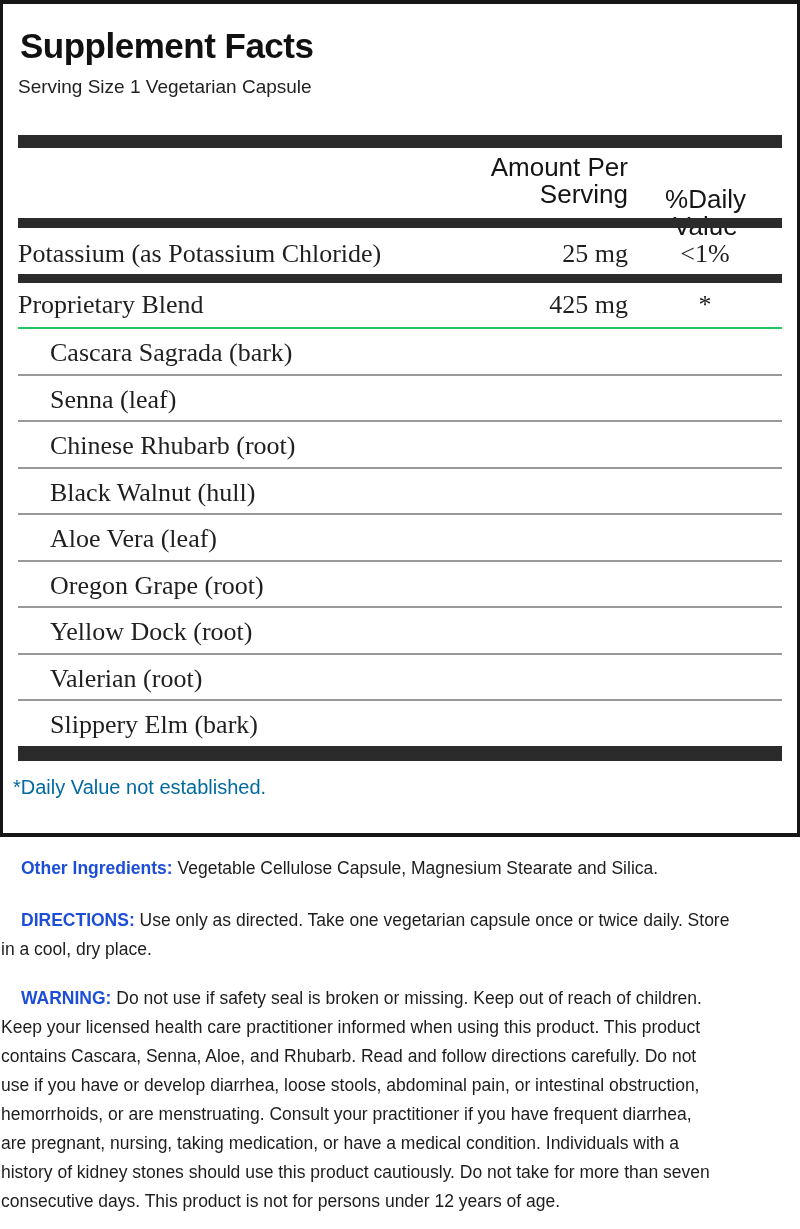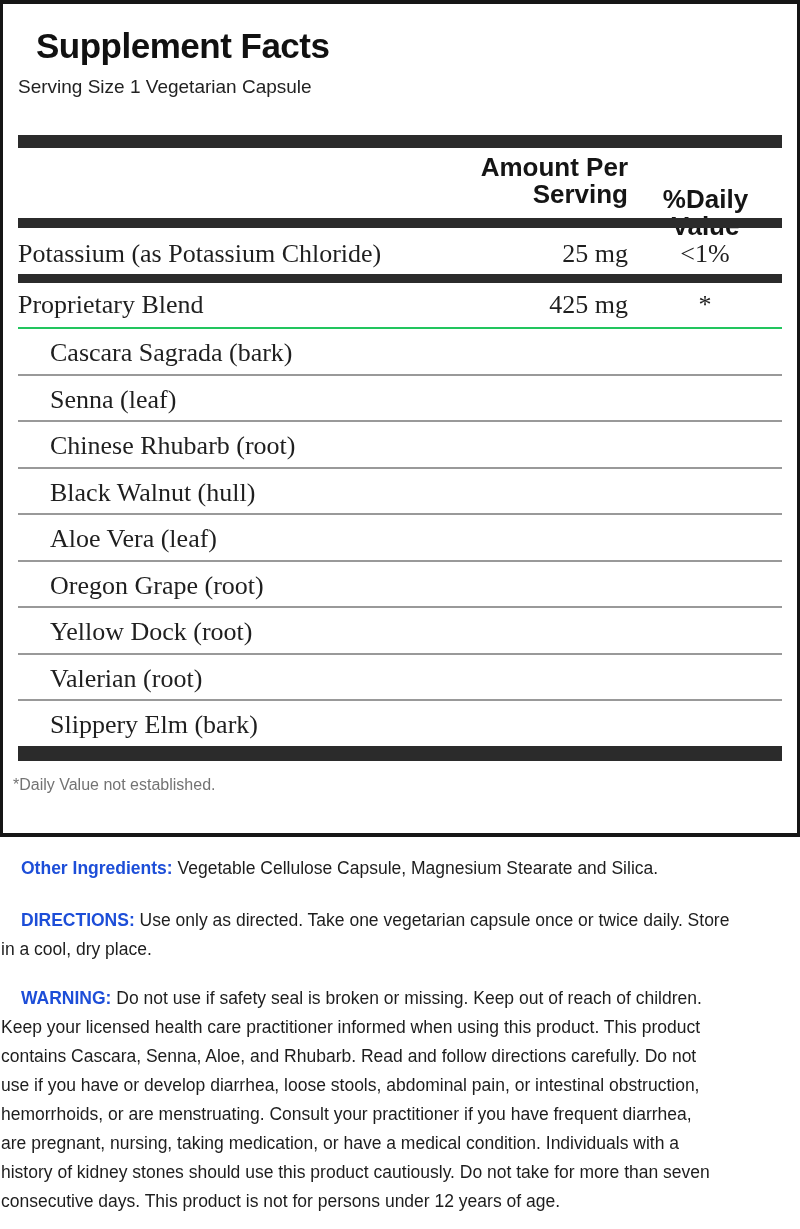--- a/index.html
+++ b/index.html
@@ -20,35 +20,34 @@
     border: 3px solid #161616;
     border-top-width: 4px;
     border-bottom-width: 4px;
     background: #ffffff;
   }
   .panel-title {
     position: absolute; left: 17px; top: 22px;
     font-size: 35px; font-weight: bold; color: #111;
     letter-spacing: -0.5px;
     white-space: nowrap;
-    margin-left: 16px;
   }
   .serving-size {
     position: absolute; left: 15px; top: 72px;
     font-size: 19px; color: #222;
     white-space: nowrap;
   }
   .bar { position: absolute; left: 15px; width: 764px; background: #2b2b2b; }
   .bar-top    { top: 131px; height: 13px; }
   .bar-header { top: 214px; height: 10px; }
   .bar-bottom { top: 742px; height: 15px; }
 
   .hdr {
     position: absolute; top: 150px;
-    font-size: 26px; font-weight: bold; line-height: 27px;
+    font-size: 26px; font-weight: normal; line-height: 27px;
     white-space: pre-line; color: #151515;
   }
   .hdr-amount { left: 315px; width: 310px; text-align: right; }
   .hdr-dv     { left: 625px; width: 155px; text-align: center; margin-top: 32px; }
 
   .rows { position: absolute; top: 229px; left: 15px; width: 764px; }
   .fact-row {
     display: flex; align-items: flex-start;
     box-sizing: border-box;
     font-size: 26px; color: #1f1f1f;
@@ -59,21 +58,21 @@
   .fact-row .col-amount { width: 170px; text-align: right; }
   .fact-row .col-dv     { width: 154px; text-align: center; }
   .row-potassium { height: 50px; padding-top: 6px; border-bottom: 9px solid #2b2b2b; }
   .row-blend     { height: 46px; padding-top: 7px; border-bottom: 2px solid #22c55e; }
   .row-sub       { height: 46.5px; padding-top: 9px; border-bottom: 2px solid #999; }
   .row-sub .col-name { padding-left: 32px; }
   .row-sub-last  { height: 45px; border-bottom: none; }
 
   .footnote {
     position: absolute; left: 10px; top: 772px;
-    font-size: 16px; color: #737373;
+    font-size: 20px; color: #0369a1;
     white-space: nowrap;
   }
 
   
   .notes { position: absolute; left: 1px; top: 843px; width: 806px; }
   .note {
     margin: 0; font-size: 17.5px; line-height: 29px;
     color: #1d1d1d; white-space: pre;
   }
   .note b { font-weight: bold; color: #1d4ed8; margin-left: 20px; }

